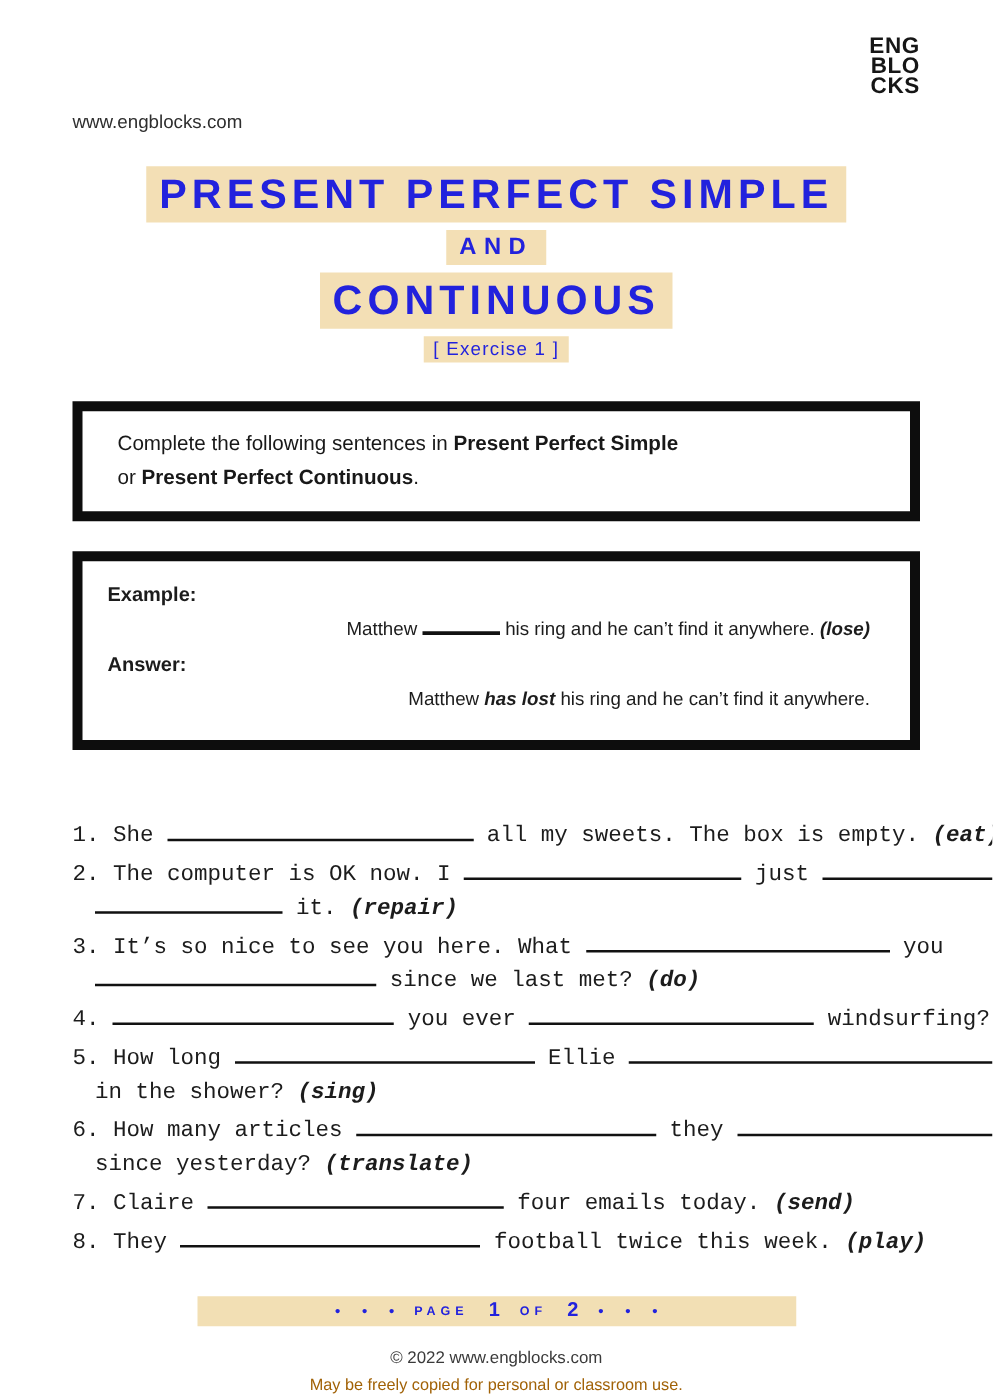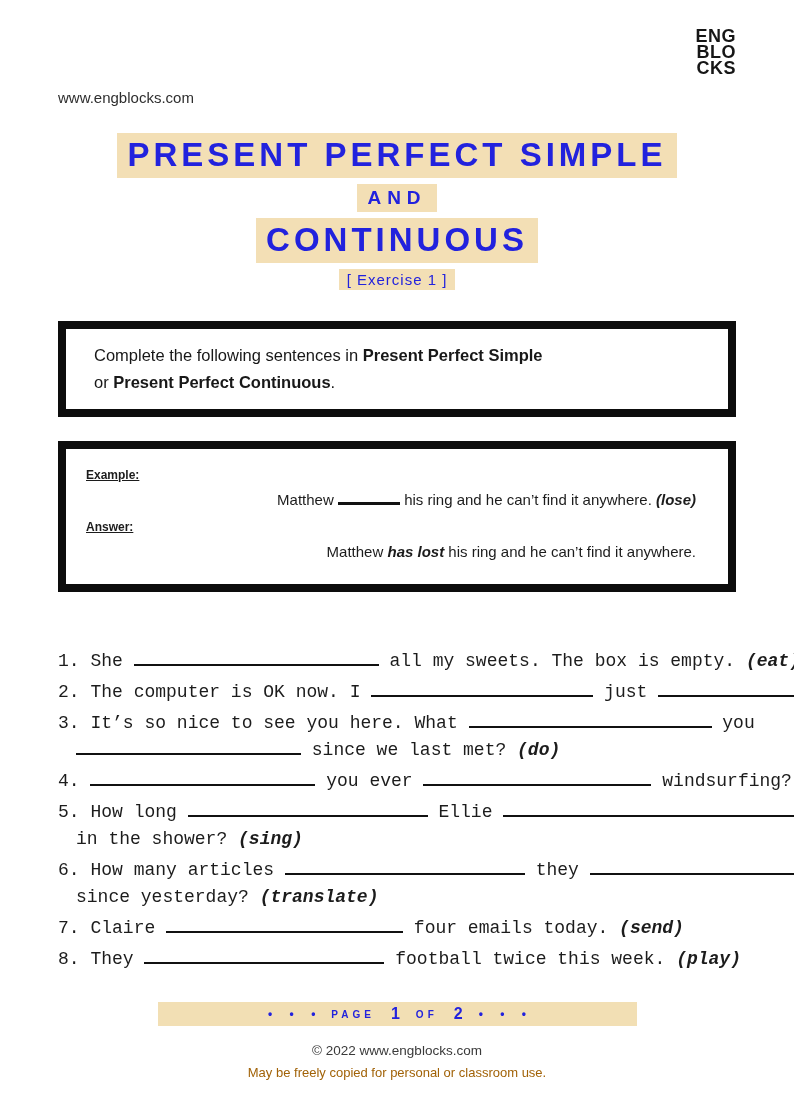--- a/index.html
+++ b/index.html
@@ -25,21 +25,21 @@
             padding: 3px 10px; }
   .t-ex   { color: #2222dd; font-weight: 400; font-size: 15px; letter-spacing: 1px;
             padding: 2px 8px; }
 
   
   .box { border: 8px solid #0d0d0d; background: #ffffff; }
   .instruction-box { margin-top: 31px; padding: 13px 28px; text-align: left;
                      font-size: 16.5px; line-height: 27px; color: #181818; }
   .instruction-box b { font-weight: 700; }
   .example-box { margin-top: 24px; padding: 10px 20px 14px; font-size: 15px; }
-  .ex-label { font-weight: 700; font-size: 12px; margin: 9px 0 3px; text-decoration: underline; }
+  .ex-label { font-weight: 700; font-size: 16px; margin: 9px 0 3px; }
   .ex-sent  { margin: 7px 12px; line-height: 22px; text-align: right; }
 
   
   .blank { display: inline-block; border-bottom: 2px solid #111; height: 13px;
            vertical-align: baseline; }
   .ex-blank { width: 62px; border-bottom-width: 3px; }
   .verb { font-weight: 700; font-style: italic; }
   .ans-bold { font-weight: 700; font-style: italic; }
 
   
@@ -114,20 +114,25 @@
     </div>
 
     <div class="item">
       <div class="line">
         <span>2.</span>
         <span>The computer is OK now. I</span>
         <span class="blank" style="width:222px"></span>
         <span>just</span>
         <span class="blank" style="width:195px"></span>
       </div>
+      <div class="line cont">
+        <span class="blank" style="width:150px"></span>
+        <span>it.</span>
+        <span class="verb">(repair)</span>
+      </div>
     </div>
 
     <div class="item">
       <div class="line">
         <span>3.</span>
         <span>It’s so nice to see you here. What</span>
         <span class="blank" style="width:243px"></span>
         <span>you</span>
       </div>
       <div class="line cont">

